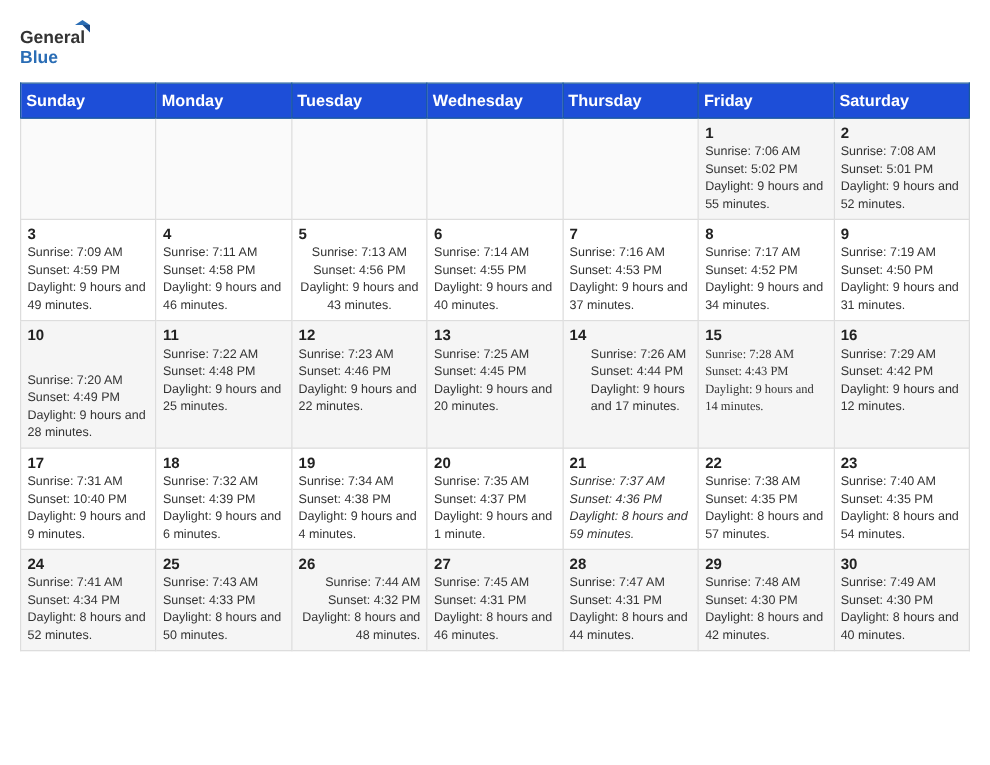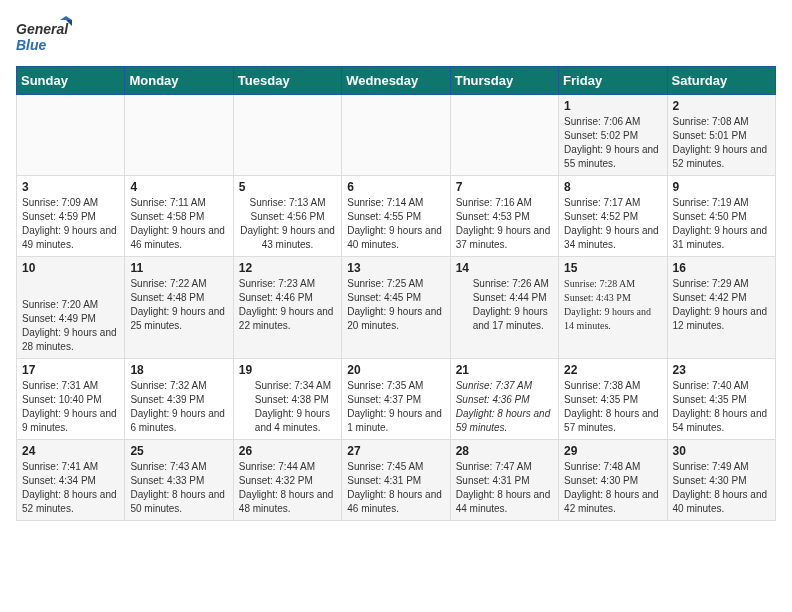--- a/index.html
+++ b/index.html
@@ -13,41 +13,40 @@
     .header {
       display: flex;
       justify-content: space-between;
       align-items: flex-start;
       margin-bottom: 8px;
     }
     .logo {
       display: flex;
       align-items: center;
       gap: 4px;
-      font-style: italic;
     }
     .title-block {
       text-align: right;
     }
     .month-title {
       font-size: 32px;
       font-weight: normal;
       color: #222;
     }
     .location {
       font-size: 14px;
       color: #555;
     }
     table {
       width: 100%;
       border-collapse: collapse;
       table-layout: fixed;
     }
     thead tr th {
-      background: #0f766e;
+      background: #1d4ed8;
       color: #fff;
       font-size: 13px;
       font-weight: bold;
       padding: 6px 4px;
       text-align: left;
       border: 1px solid #1a5a9a;
     }
     tbody tr td {
       vertical-align: top;
       padding: 4px 5px;
@@ -223,21 +222,21 @@
 Daylight: 9 hours and 9 minutes.</div>
         </td>
         <td>
           <span class="day-num">18</span>
           <div class="day-info" style="white-space: pre-line;">Sunrise: 7:32 AM
 Sunset: 4:39 PM
 Daylight: 9 hours and 6 minutes.</div>
         </td>
         <td>
           <span class="day-num">19</span>
-          <div class="day-info" style="white-space: pre-line; margin-left: 16px;">Sunrise: 7:34 AM
+          <div class="day-info" style="white-space: pre-line;">Sunrise: 7:34 AM
 Sunset: 4:38 PM
 Daylight: 9 hours and 4 minutes.</div>
         </td>
         <td>
           <span class="day-num">20</span>
           <div class="day-info" style="white-space: pre-line;">Sunrise: 7:35 AM
 Sunset: 4:37 PM
 Daylight: 9 hours and 1 minute.</div>
         </td>
         <td>
@@ -267,21 +266,21 @@
 Daylight: 8 hours and 52 minutes.</div>
         </td>
         <td>
           <span class="day-num">25</span>
           <div class="day-info" style="white-space: pre-line;">Sunrise: 7:43 AM
 Sunset: 4:33 PM
 Daylight: 8 hours and 50 minutes.</div>
         </td>
         <td>
           <span class="day-num">26</span>
-          <div class="day-info" style="white-space: pre-line;">Sunrise: 7:44 AM
+          <div class="day-info" style="white-space: pre-line; text-align: right;">Sunrise: 7:44 AM
 Sunset: 4:32 PM
 Daylight: 8 hours and 48 minutes.</div>
         </td>
         <td>
           <span class="day-num">27</span>
           <div class="day-info" style="white-space: pre-line;">Sunrise: 7:45 AM
 Sunset: 4:31 PM
 Daylight: 8 hours and 46 minutes.</div>
         </td>
         <td>

